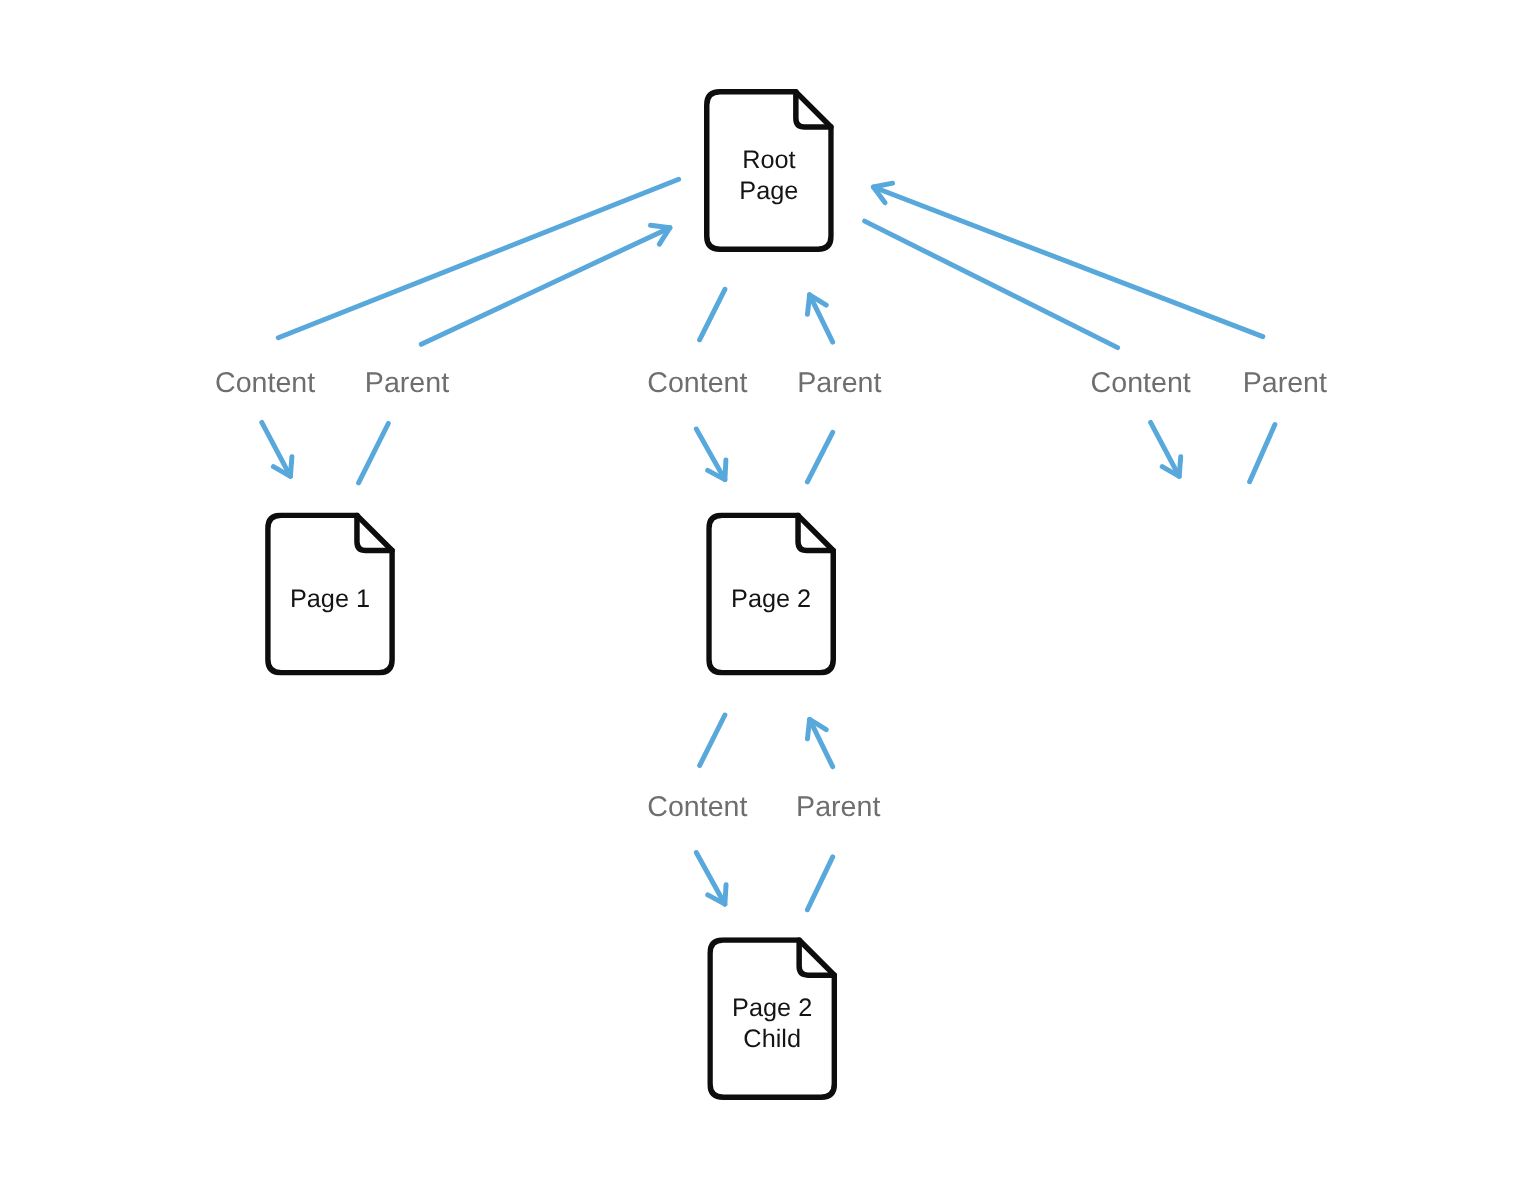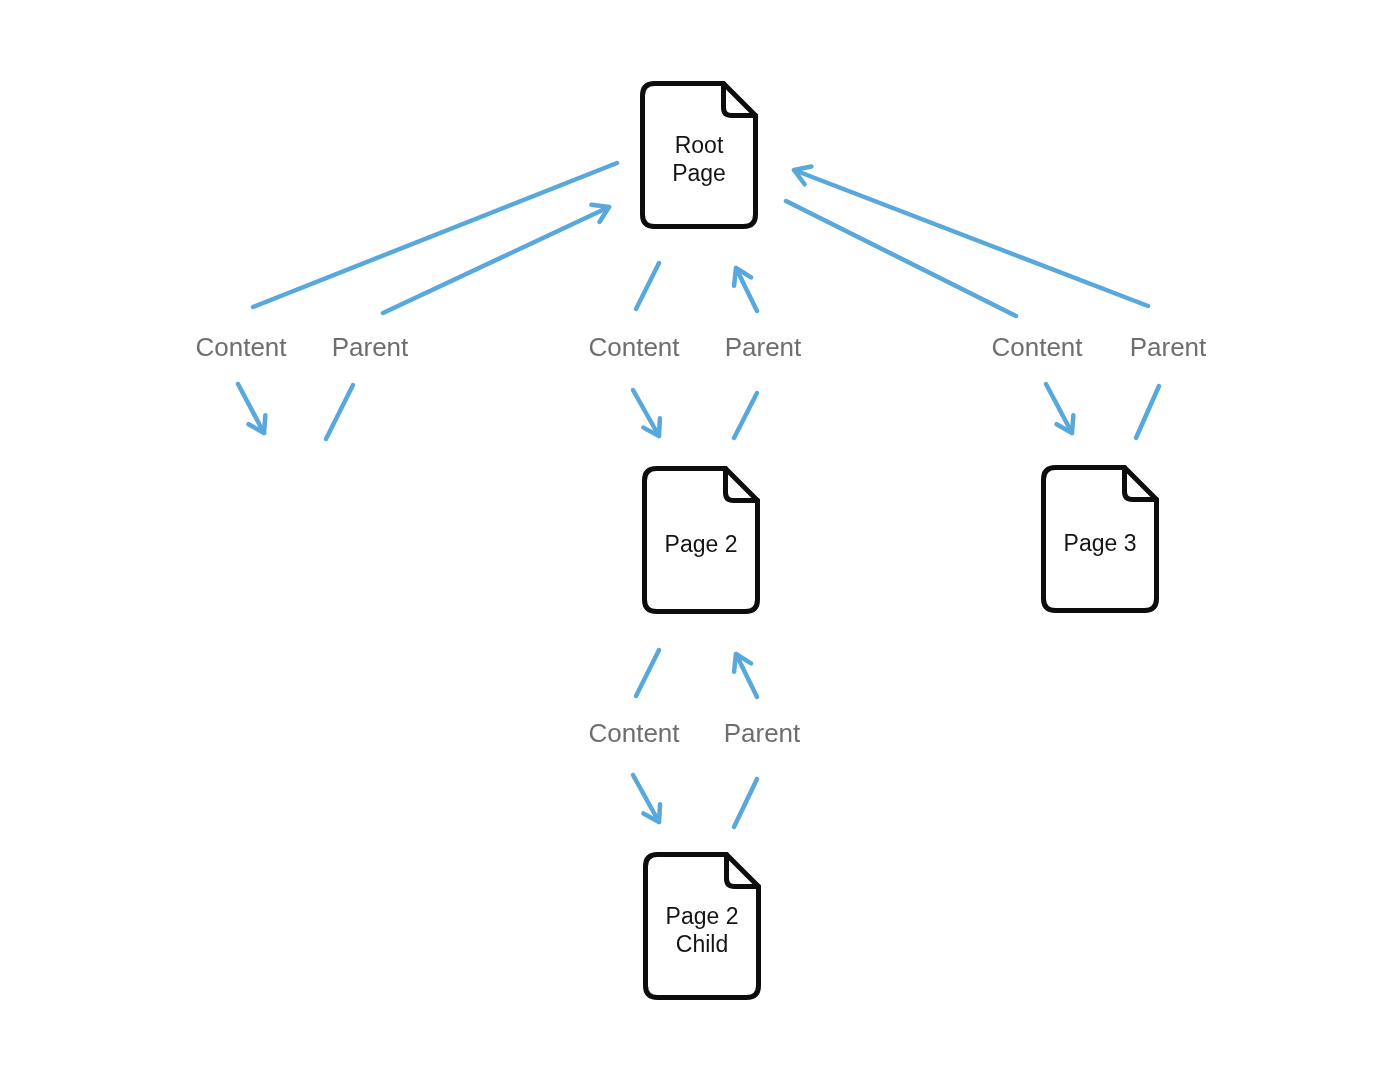--- a/index.html
+++ b/index.html
@@ -119,36 +119,36 @@
 
   <div class="node" style="left:640px;top:81px;">
     <svg class="doc" width="118" height="148" viewBox="0 0 118 148" xmlns="http://www.w3.org/2000/svg">
       <path class="doc-body" d="M 14.5 2.5 L 83.5 2.5 L 115.5 34.5 L 115.5 133.5 Q 115.5 145.5 103.5 145.5 L 14.5 145.5 Q 2.5 145.5 2.5 133.5 L 2.5 14.5 Q 2.5 2.5 14.5 2.5 Z"></path>
       <path class="doc-fold" d="M 83.5 2.5 L 83.5 26.5 Q 83.5 34.5 91.5 34.5 L 115.5 34.5"></path>
     </svg>
     <span class="node-label">Root
 Page</span>
   </div>
 
+  <div class="node" style="left:241px;top:466px;">
+    <svg class="doc" width="118" height="148" viewBox="0 0 118 148" xmlns="http://www.w3.org/2000/svg">
+      <path class="doc-body" d="M 14.5 2.5 L 83.5 2.5 L 115.5 34.5 L 115.5 133.5 Q 115.5 145.5 103.5 145.5 L 14.5 145.5 Q 2.5 145.5 2.5 133.5 L 2.5 14.5 Q 2.5 2.5 14.5 2.5 Z"></path>
+      <path class="doc-fold" d="M 83.5 2.5 L 83.5 26.5 Q 83.5 34.5 91.5 34.5 L 115.5 34.5"></path>
+    </svg>
+    <span class="node-label">Page 1</span>
+  </div>
 
   <div class="node" style="left:642px;top:466px;">
     <svg class="doc" width="118" height="148" viewBox="0 0 118 148" xmlns="http://www.w3.org/2000/svg">
       <path class="doc-body" d="M 14.5 2.5 L 83.5 2.5 L 115.5 34.5 L 115.5 133.5 Q 115.5 145.5 103.5 145.5 L 14.5 145.5 Q 2.5 145.5 2.5 133.5 L 2.5 14.5 Q 2.5 2.5 14.5 2.5 Z"></path>
       <path class="doc-fold" d="M 83.5 2.5 L 83.5 26.5 Q 83.5 34.5 91.5 34.5 L 115.5 34.5"></path>
     </svg>
     <span class="node-label">Page 2</span>
   </div>
 
-  <div class="node" style="left:1041px;top:465px;">
-    <svg class="doc" width="118" height="148" viewBox="0 0 118 148" xmlns="http://www.w3.org/2000/svg">
-      <path class="doc-body" d="M 14.5 2.5 L 83.5 2.5 L 115.5 34.5 L 115.5 133.5 Q 115.5 145.5 103.5 145.5 L 14.5 145.5 Q 2.5 145.5 2.5 133.5 L 2.5 14.5 Q 2.5 2.5 14.5 2.5 Z"></path>
-      <path class="doc-fold" d="M 83.5 2.5 L 83.5 26.5 Q 83.5 34.5 91.5 34.5 L 115.5 34.5"></path>
-    </svg>
-    <span class="node-label">Page 3</span>
-  </div>
 
   <div class="node" style="left:643px;top:852px;">
     <svg class="doc" width="118" height="148" viewBox="0 0 118 148" xmlns="http://www.w3.org/2000/svg">
       <path class="doc-body" d="M 14.5 2.5 L 83.5 2.5 L 115.5 34.5 L 115.5 133.5 Q 115.5 145.5 103.5 145.5 L 14.5 145.5 Q 2.5 145.5 2.5 133.5 L 2.5 14.5 Q 2.5 2.5 14.5 2.5 Z"></path>
       <path class="doc-fold" d="M 83.5 2.5 L 83.5 26.5 Q 83.5 34.5 91.5 34.5 L 115.5 34.5"></path>
     </svg>
     <span class="node-label">Page 2
 Child</span>
   </div>
 

